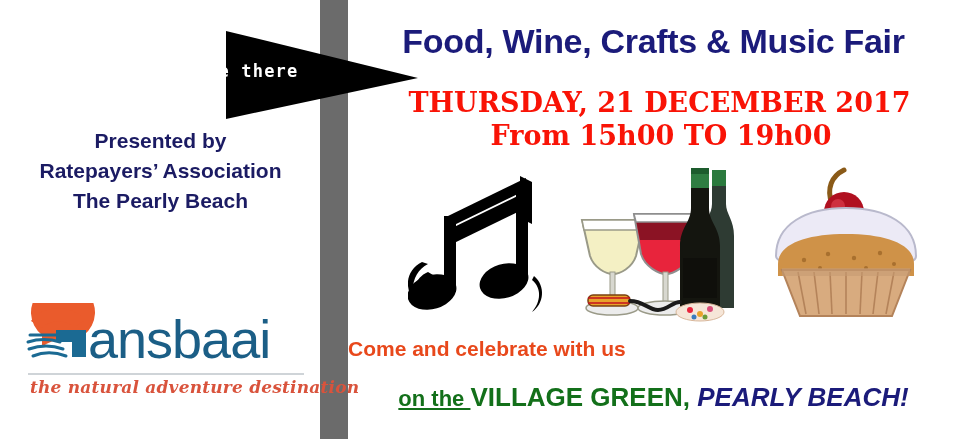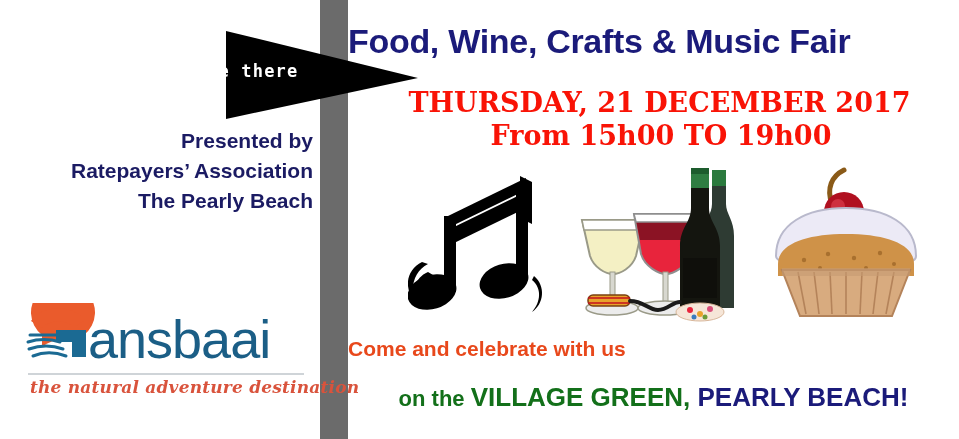--- a/index.html
+++ b/index.html
@@ -49,21 +49,21 @@
     letter-spacing: 1.2px;
     white-space: nowrap;
   }
 
   
   .presented-block {
     position: absolute;
     left: 8px;
     top: 126px;
     width: 305px;
-    text-align: right;
+    text-align: center;
     color: #1b1b63;
     font-weight: bold;
     font-size: 21px;
     line-height: 30px;
   }
   .presented-block div { white-space: nowrap; }
 
   
   .logo {
     position: absolute;
@@ -95,20 +95,21 @@
     letter-spacing: 0.2px;
     white-space: nowrap;
   }
 
   
   .fair-title {
     position: absolute;
     left: 348px;
     top: 22px;
     width: 611px;
+    text-align: center;
     color: #1b1b7a;
     font-weight: bold;
     font-size: 34px;
     letter-spacing: -0.3px;
     white-space: nowrap;
   }
   .date-line {
     position: absolute;
     left: 354px;
     top: 87px;
@@ -162,23 +163,23 @@
   .venue {
     position: absolute;
     left: 348px;
     top: 382px;
     width: 611px;
     text-align: center;
     font-weight: bold;
     font-size: 26px;
     white-space: nowrap;
   }
-  .venue .v-small { color: #13701a; font-size: 22px; }
+  .venue .v-small { color: #13701a; font-size: 22px; text-decoration: underline; }
   .venue .v-green { color: #13701a; }
-  .venue .v-navy  { color: #1b1b7a; }
+  .venue .v-navy  { color: #1b1b7a; font-style: italic; }
 </style>
 </head>
 <body>
 
 <div id="flyer">
 
   <div class="divider-bar"></div>
 
   <div class="pennant">
     <svg width="192" height="88" viewBox="0 0 192 88">

